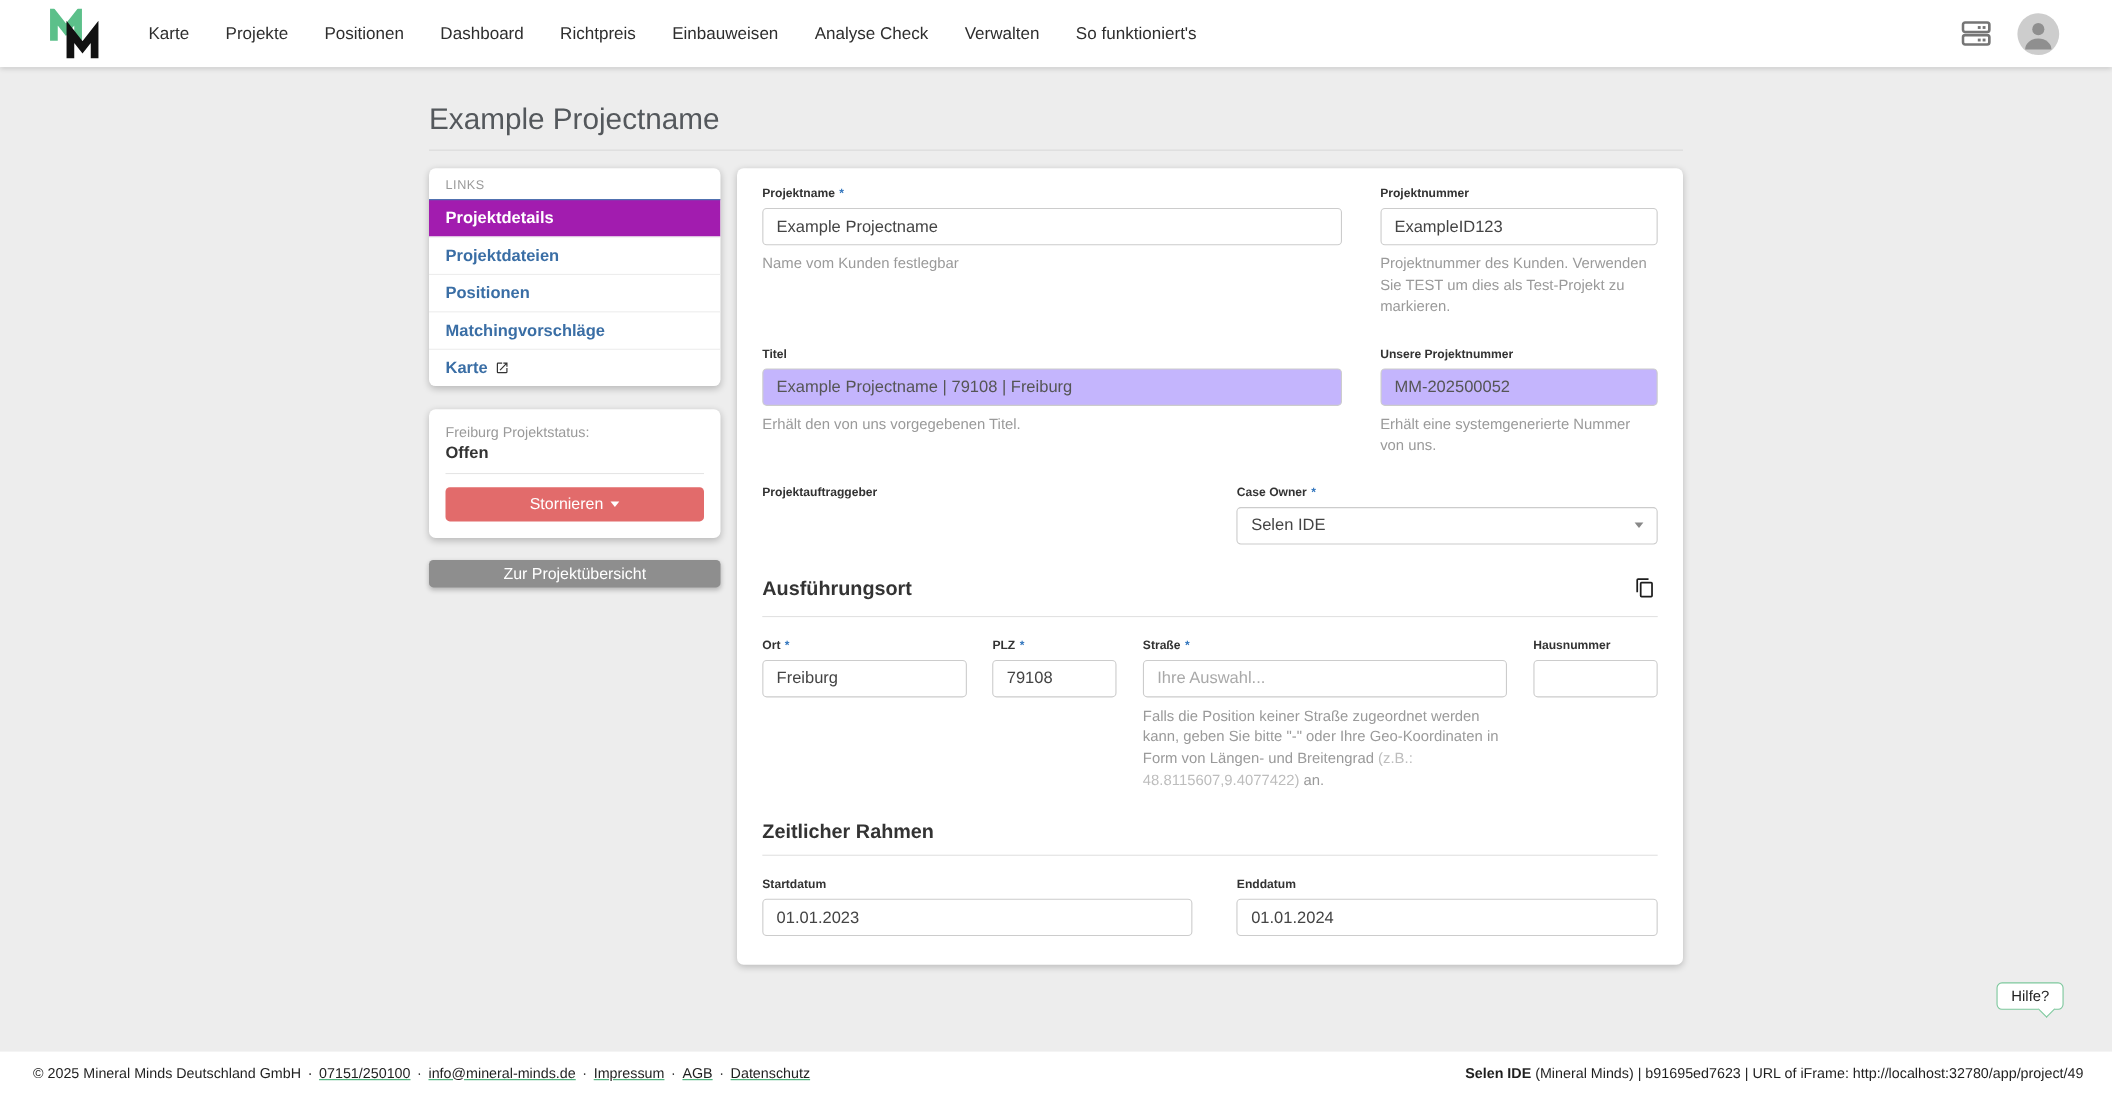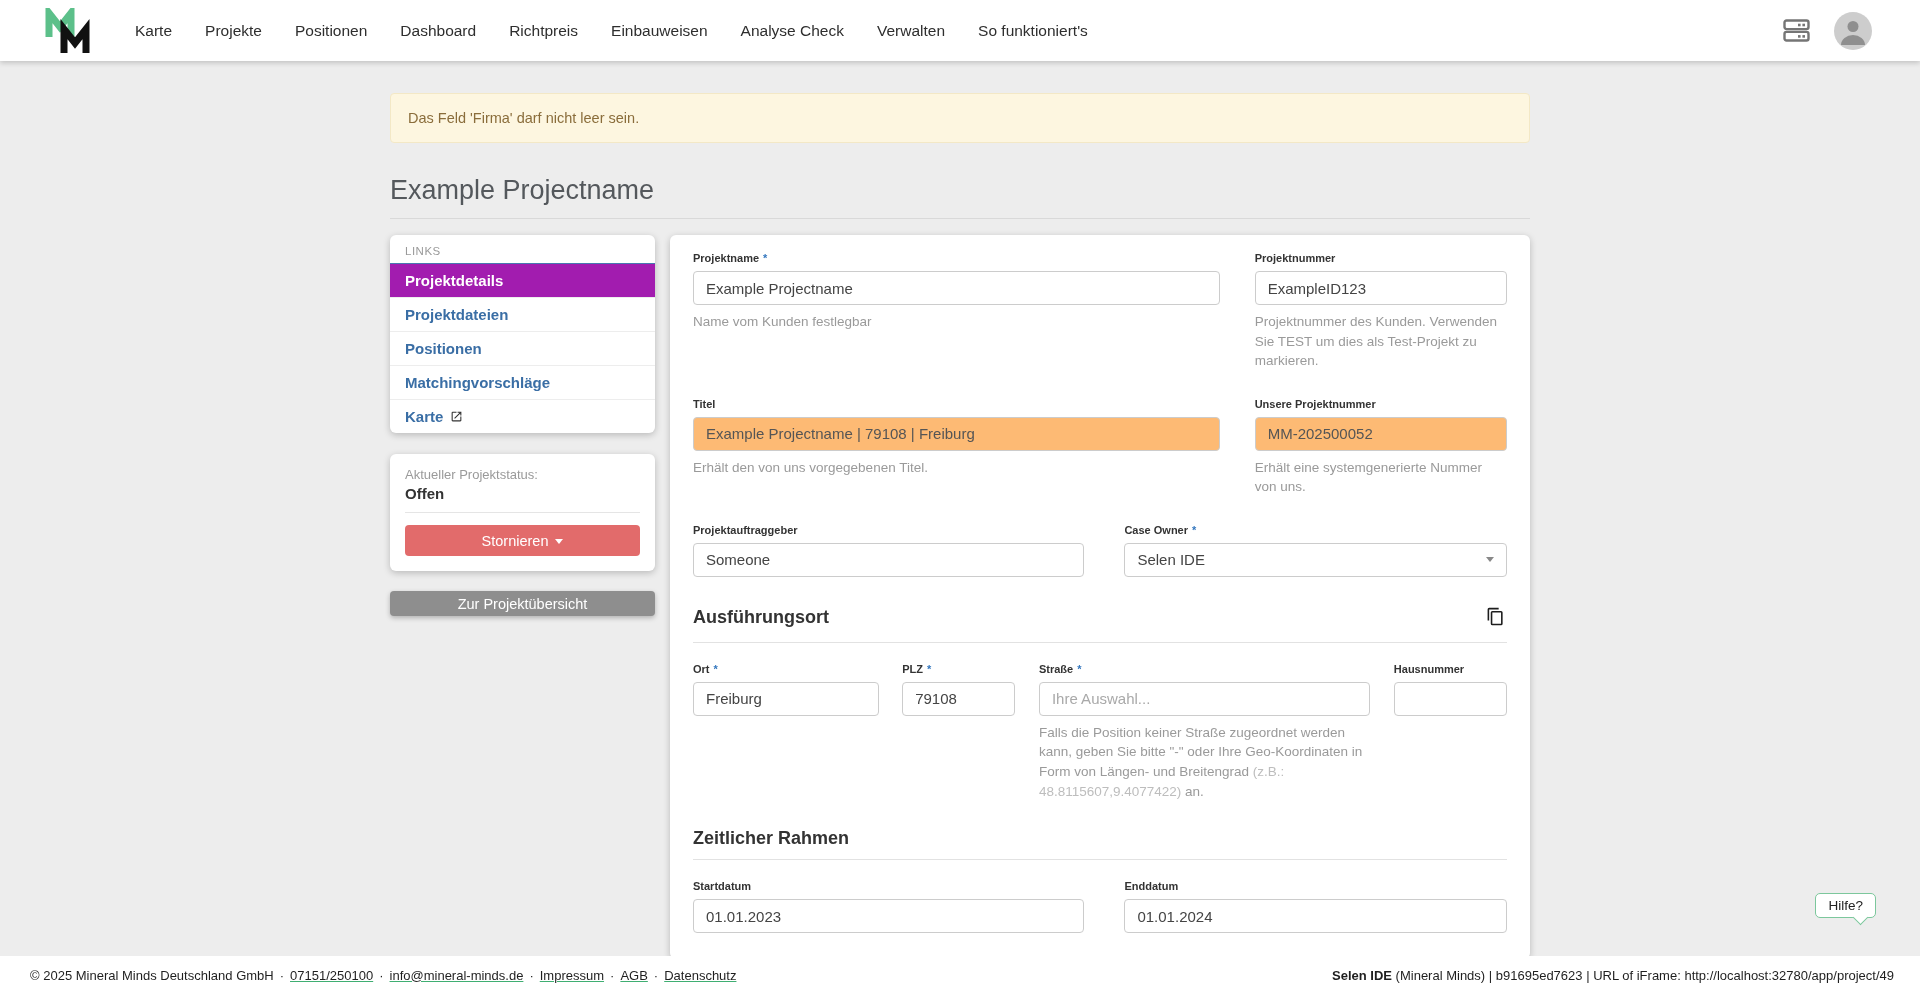--- a/index.html
+++ b/index.html
@@ -63,21 +63,21 @@
   
   .main-card { flex:1; padding:17px 23px 22px; }
   .frow { display:flex; justify-content:space-between; margin-bottom:27px; }
   .fcol label { display:block; font-size:11px; font-weight:600; color:#333; margin-bottom:7px; }
   .req { color:#3477be; margin-left:4px; font-weight:700; }
   .input {
     width:100%; height:34px; border:1px solid #ccc; border-radius:4px;
     padding:0 12px; font-size:15px; color:#444; background:#fff;
     font-family:"Liberation Sans",sans-serif; outline:none;
   }
-  .input:disabled { background:#fdba74; color:#555; }
+  .input:disabled { background:#c4b5fd; color:#555; }
   .input::placeholder { color:#a9a9a9; }
   .helper { font-size:13.5px; color:#9a9a9a; margin-top:7px; line-height:1.45; }
   .helper .light { color:#bdbdbd; }
   .w65 { width:64.8%; } .w31 { width:31%; }
   .w48 { width:48%; } .w47 { width:47%; }
   .w23 { width:22.8%; } .w14 { width:13.9%; } .w40 { width:40.7%; }
 
   .select {
     height:34px; border:1px solid #ccc; border-radius:4px; background:#fff;
     display:flex; align-items:center; justify-content:space-between;
@@ -147,21 +147,20 @@
       <svg width="38" height="38" viewBox="0 0 38 38">
         <circle cx="19" cy="14.5" r="5.5" fill="#8f8f8f"></circle>
         <path d="M7 33 a12 10 0 0 1 24 0 z" fill="#8f8f8f"></path>
       </svg>
     </button>
   </div>
 </header>
 
 <div class="container">
 
-  <div class="alert">Das Feld 'Firma' darf nicht leer sein.</div>
 
   <h1 class="page-title">Example Projectname</h1>
   <hr class="title-divider">
 
   <div class="content-cols">
 
     <div class="left-col">
       <div class="card links-card">
         <div class="links-header">LINKS</div>
         <a class="side-item active">Projektdetails</a>
@@ -170,21 +169,21 @@
         <a class="side-item">Matchingvorschläge</a>
         <a class="side-item">
           <span>Karte</span>
           <svg width="13" height="13" viewBox="0 0 24 24" fill="#333">
             <path d="M19 19H5V5h7V3H5a2 2 0 0 0-2 2v14a2 2 0 0 0 2 2h14c1.1 0 2-.9 2-2v-7h-2v7zM14 3v2h3.59l-9.83 9.83 1.41 1.41L19 6.41V10h2V3h-7z"></path>
           </svg>
         </a>
       </div>
 
       <div class="card status-card">
-        <div class="status-label">Aktueller Projektstatus:</div>
+        <div class="status-label">Freiburg Projektstatus:</div>
         <div class="status-value">Offen</div>
         <hr class="status-divider">
         <button class="btn btn-danger">
           <span>Stornieren</span><span class="caret-down"></span>
         </button>
       </div>
 
       <button class="btn btn-gray">Zur Projektübersicht</button>
     </div>
 
@@ -212,21 +211,20 @@
         <div class="fcol w31">
           <label>Unsere Projektnummer</label>
           <input class="input" disabled="" value="MM-202500052" style="">
           <div class="helper">Erhält eine systemgenerierte Nummer von uns.</div>
         </div>
       </div>
 
       <div class="frow">
         <div class="fcol w48">
           <label>Projektauftraggeber</label>
-          <input class="input" value="Someone" style="">
         </div>
         <div class="fcol w47">
           <label><span>Case Owner</span><span class="req">*</span></label>
           <div class="select">
             <span>Selen IDE</span>
             <span class="sel-caret"></span>
           </div>
         </div>
       </div>
 

